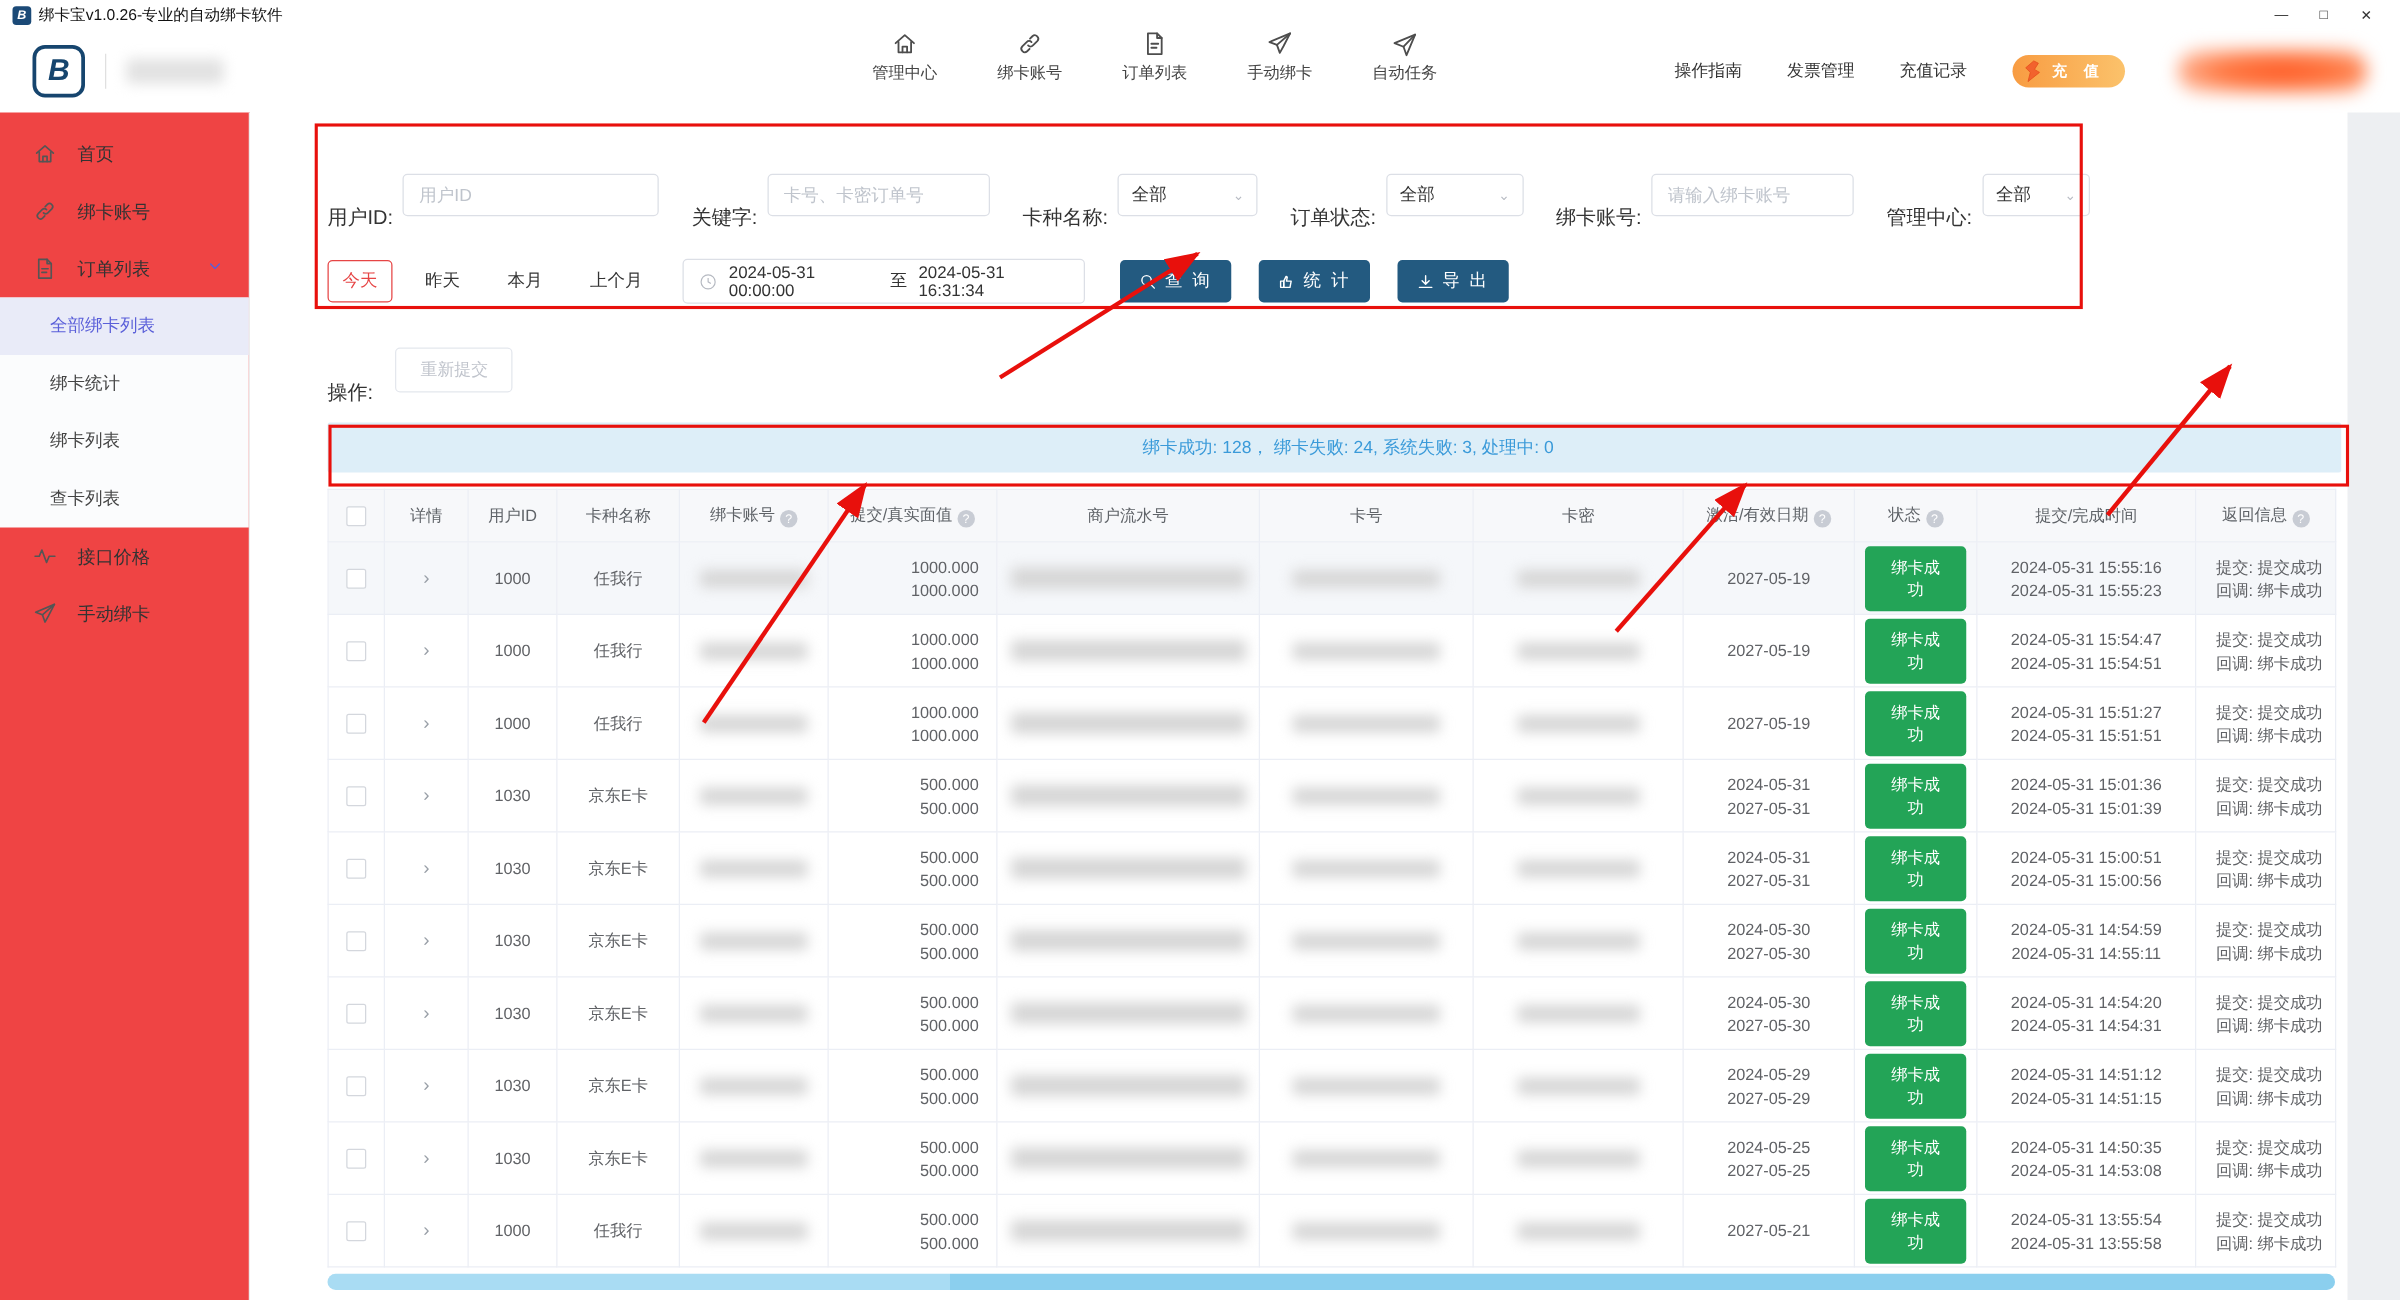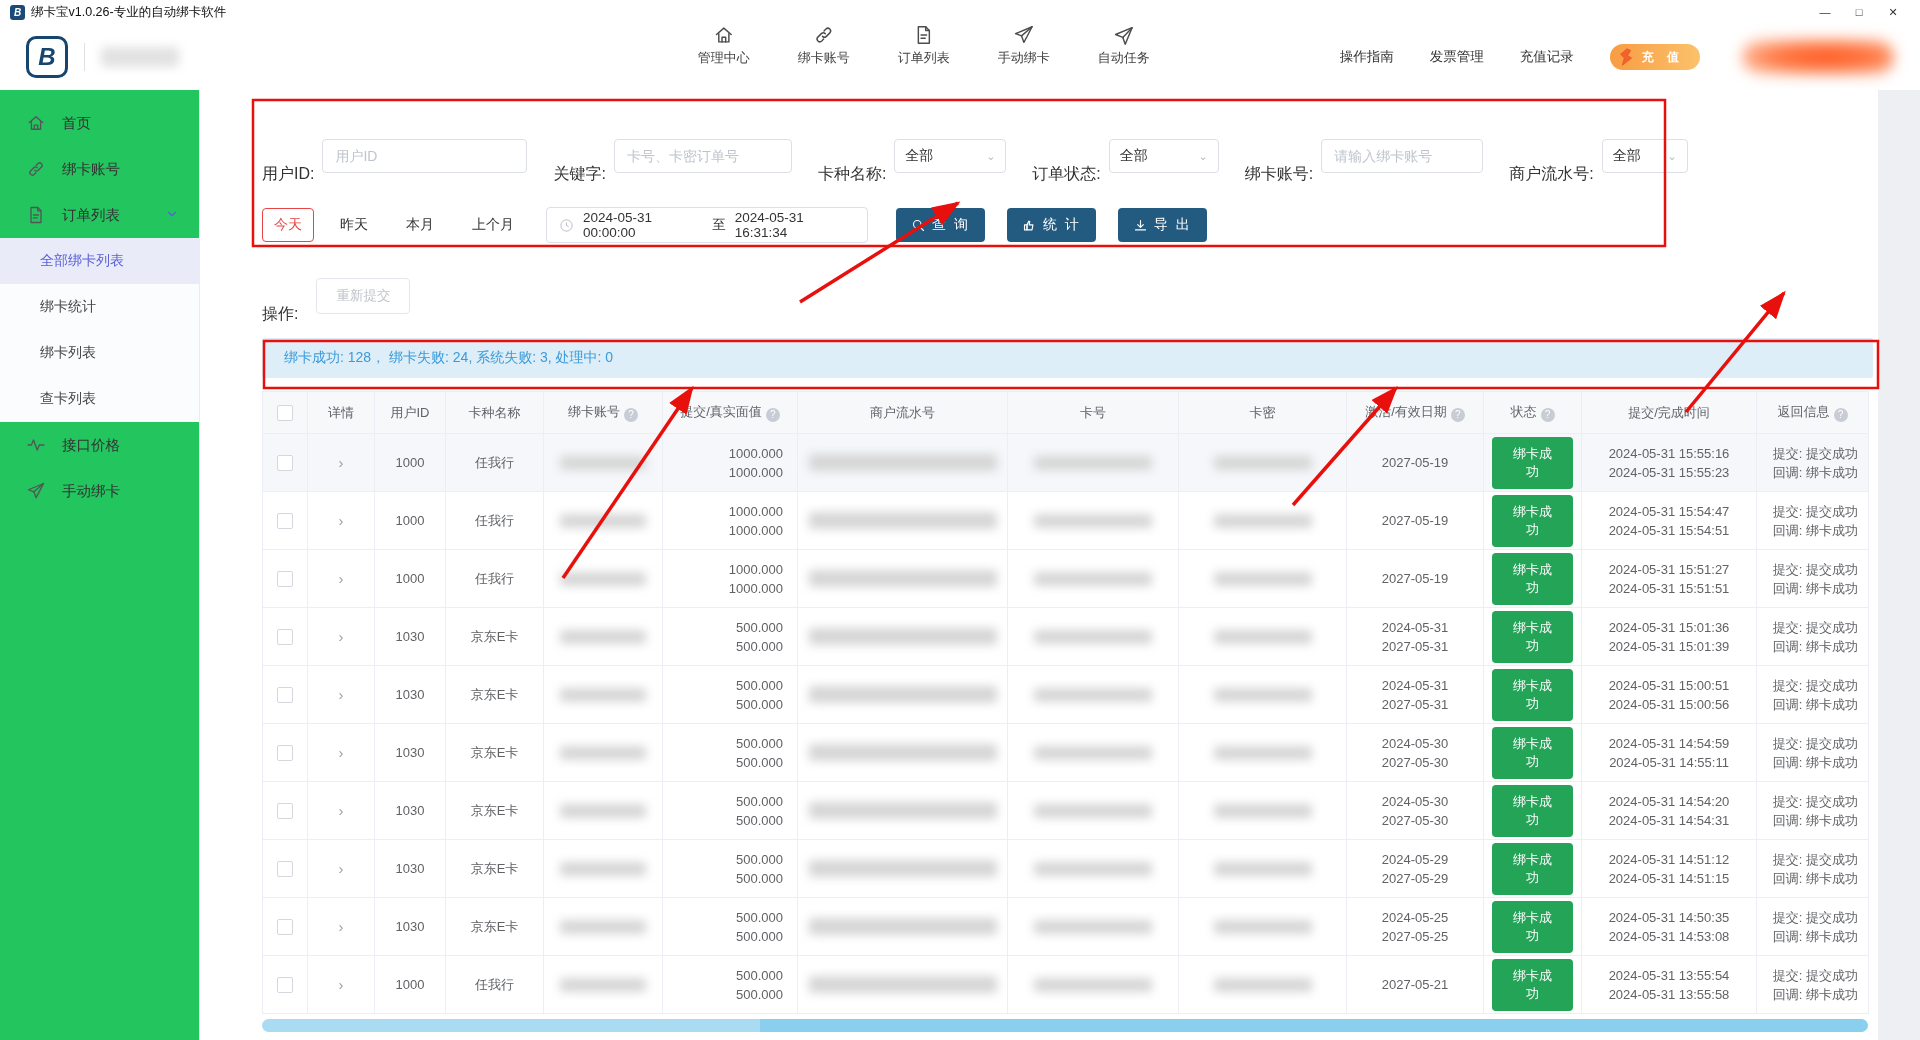--- a/index.html
+++ b/index.html
@@ -28,21 +28,21 @@
   .h-link { font-size:13.5px; color:#333; cursor:pointer; }
   .recharge-pill { height:26px; border-radius:13px; background:linear-gradient(90deg,var(--recharge-gradient-start),var(--recharge-gradient-end));
     display:flex; align-items:center; padding:0 16px 0 6px; cursor:pointer; }
   .recharge-pill svg { width:22px; height:22px; }
   .recharge-pill span { color:#fff; font-size:12px; font-weight:bold; letter-spacing:5px; margin-left:4px; }
   .blur-cta { width:152px; height:36px; border-radius:18px; margin-left:6px;
     background:radial-gradient(ellipse at 55% 50%, #ff5a26 0%, #ff7a44 45%, #ffcdb8 85%, #fff 100%); filter:blur(7px); cursor:pointer; }
 
   
   .main { display:flex; height:950px; position:relative; }
-  .sidebar { width:200px; border-right:1px solid #ececec; padding-top:10px; flex:none; background:#22c55e; }
+  .sidebar { width:200px; border-right:1px solid #ececec; padding-top:10px; flex:none; background:#ef4444; }
   .side-item { height:46px; display:flex; align-items:center; padding-left:26px; gap:16px; font-size:14.5px; color:#333; cursor:pointer; }
   .side-item svg { width:20px; height:20px; stroke:#555; fill:none; stroke-width:1.6; stroke-linecap:round; stroke-linejoin:round; }
   .side-chevron { margin-left:auto; margin-right:20px; }
   .side-chevron svg { width:14px; height:14px; stroke:var(--sidebar-active); stroke-width:2; }
   .submenu { background:#fbfcfd; }
   .sub-item { height:46px; display:flex; align-items:center; padding-left:40px; font-size:14px; color:#444; cursor:pointer; }
   .sub-item.active { background:#e9ebf8; color:var(--sidebar-active); }
 
   .content { flex:1; padding:37px 0 0 62px; position:relative; }
   .right-strip { position:absolute; right:0; top:0; bottom:0; width:42px; background:#edeff2; }
@@ -67,21 +67,21 @@
   .btn-primary { height:34px; padding:0 15px; background:var(--primary-btn); color:#fff; border:none; border-radius:4px;
     font-size:14px; display:flex; align-items:center; gap:6px; cursor:pointer; font-family:"Liberation Sans",sans-serif; letter-spacing:2px; }
   .btn-primary svg { width:15px; height:15px; stroke:#fff; fill:none; stroke-width:1.8; stroke-linecap:round; stroke-linejoin:round; }
   .btn-gap { width:22px; }
 
   .op-row { display:flex; align-items:center; margin-top:24px; }
   .btn-disabled { height:36px; padding:0 19px; background:#fff; border:1px solid #e4e7ed; border-radius:4px; color:#c0c4cc;
     font-size:13.5px; margin-left:10px; cursor:not-allowed; font-family:"Liberation Sans",sans-serif; }
 
   .info-bar { margin-top:13px; width:1611px; height:40px; background:var(--info-bar-bg); color:var(--info-bar-text);
-    display:flex; align-items:center; padding-left:22px; font-size:14px; border-radius:2px; }
+    display:flex; align-items:center; padding-left:22px; font-size:14px; border-radius:2px;justify-content:center; }
 
   
   table.grid { margin-top:13px; width:1606px; border-collapse:collapse; table-layout:fixed; }
   .grid th { height:42px; background:#f7f8fa; font-weight:normal; font-size:13px; color:#5f6368;
     border:1px solid #ebeef5; border-left:none; text-align:center; }
   .grid th:first-child { border-left:1px solid #ebeef5; }
   .grid td { height:58px; font-size:13px; color:#606266; border-bottom:1px solid #ebeef5; border-right:1px solid #ebeef5;
     text-align:center; padding:0 8px; background:#fff; }
   .grid td:first-child { border-left:1px solid #ebeef5; }
   .grid tr.hovered td { background:#f5f7fa; }
@@ -260,21 +260,21 @@
         <div class="f-select" style="width:110px">
           <span>全部</span>
           <span class="chev">⌄</span>
         </div>
       </div>
       <div class="f-item">
         <span class="f-label">绑卡账号:</span>
         <input class="f-input" style="width: 162px;" placeholder="请输入绑卡账号">
       </div>
       <div class="f-item">
-        <span class="f-label">商户流水号:</span>
+        <span class="f-label">管理中心:</span>
         <div class="f-select" style="width:86px">
           <span>全部</span>
           <span class="chev">⌄</span>
         </div>
       </div>
     </div>
 
     <div class="f-row2">
       <div id="quick-ranges" style="display:flex;align-items:center">
           <div class="quick active">今天</div>

